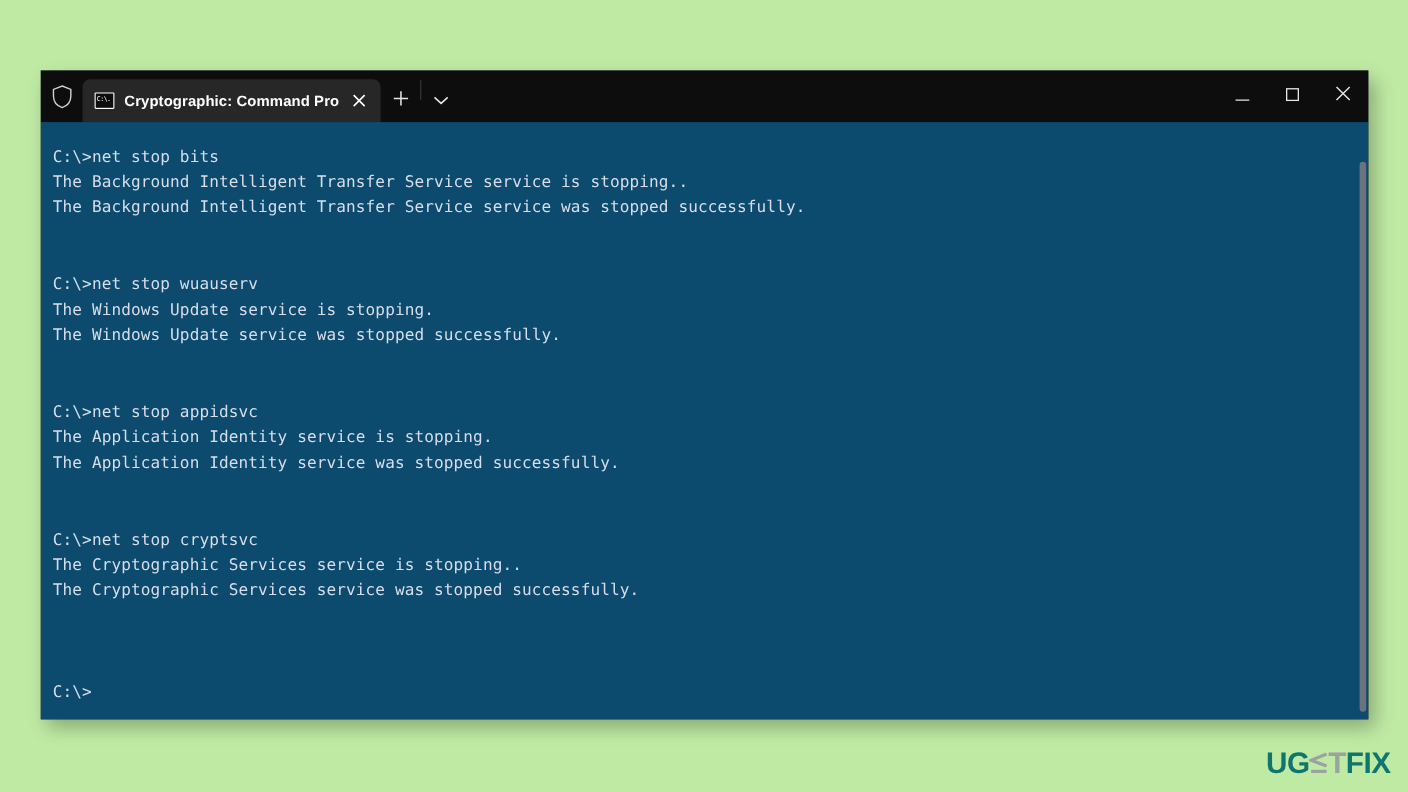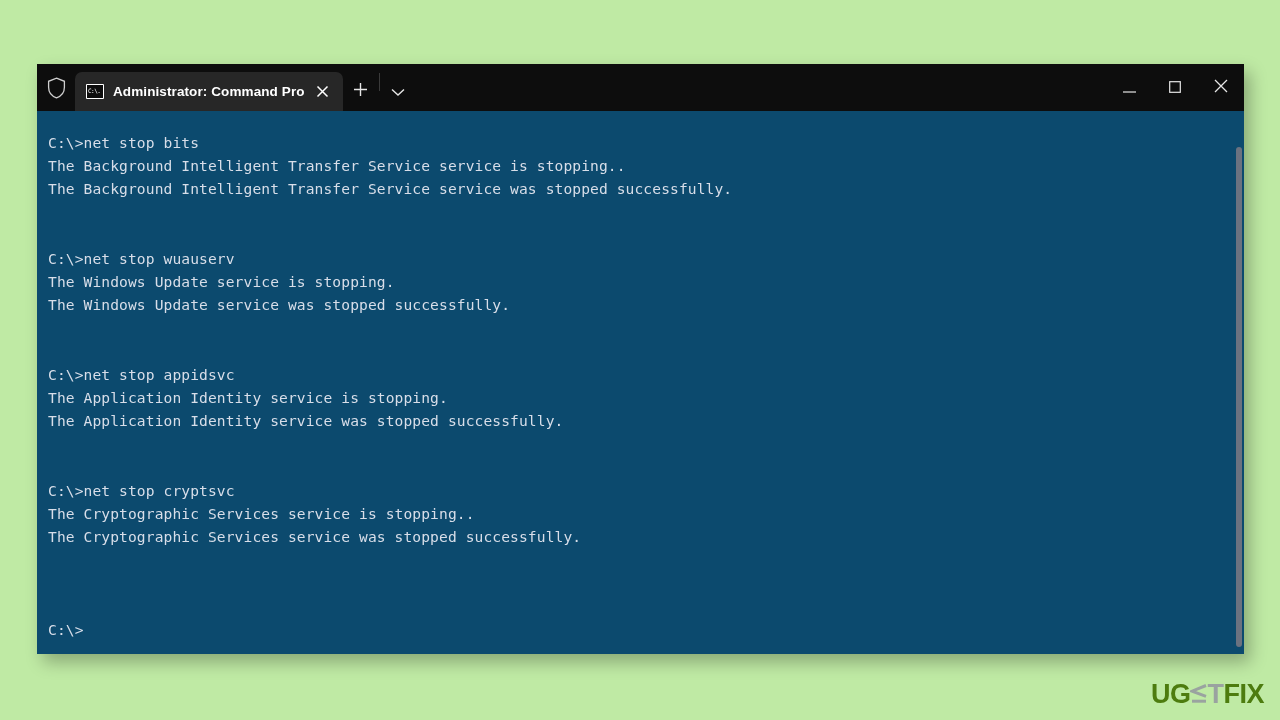--- a/index.html
+++ b/index.html
@@ -197,21 +197,21 @@
     bottom: 11px;
     font-family: "Liberation Sans", sans-serif;
     font-size: 27px;
     font-weight: bold;
     letter-spacing: -0.5px;
     line-height: 30px;
     display: flex;
     align-items: center;
     user-select: none;
   }
-  .wm-blue  { color: #4d7c0f; text-align: center; }
+  .wm-blue  { color: #0f766e; text-align: center; }
   .wm-gray  { color: #9aa3a0; }
   .wm-e {
     display: inline-block;
     position: relative;
     width: 17px;
     height: 20px;
     margin: 0 0px;
   }
   .wm-e svg { display: block; }
 </style>
@@ -225,21 +225,21 @@
     <div class="titlebar">
 
       <div class="shield-wrap">
         <svg width="19" height="22" viewBox="0 0 19 22">
           <path d="M9.5 1.2 L17.4 4.3 V10.2 C17.4 15.4 13.9 19.2 9.5 20.8 C5.1 19.2 1.6 15.4 1.6 10.2 V4.3 Z" fill="none" stroke="#d0d0d0" stroke-width="1.3"></path>
         </svg>
       </div>
 
       <div class="tab">
         <span class="tab-icon"></span>
-        <span class="tab-title">Administrator: Command Pro</span>
+        <span class="tab-title">Cryptographic: Command Pro</span>
         <span class="tab-close">
           <svg width="13" height="13" viewBox="0 0 13 13">
             <path d="M1.5 1.5 L11.5 11.5 M11.5 1.5 L1.5 11.5" stroke="#ffffff" stroke-width="1.5" fill="none"></path>
           </svg>
         </span>
       </div>
 
       <div class="tabbar-btn">
         <span>
           <svg width="15" height="15" viewBox="0 0 15 15">

